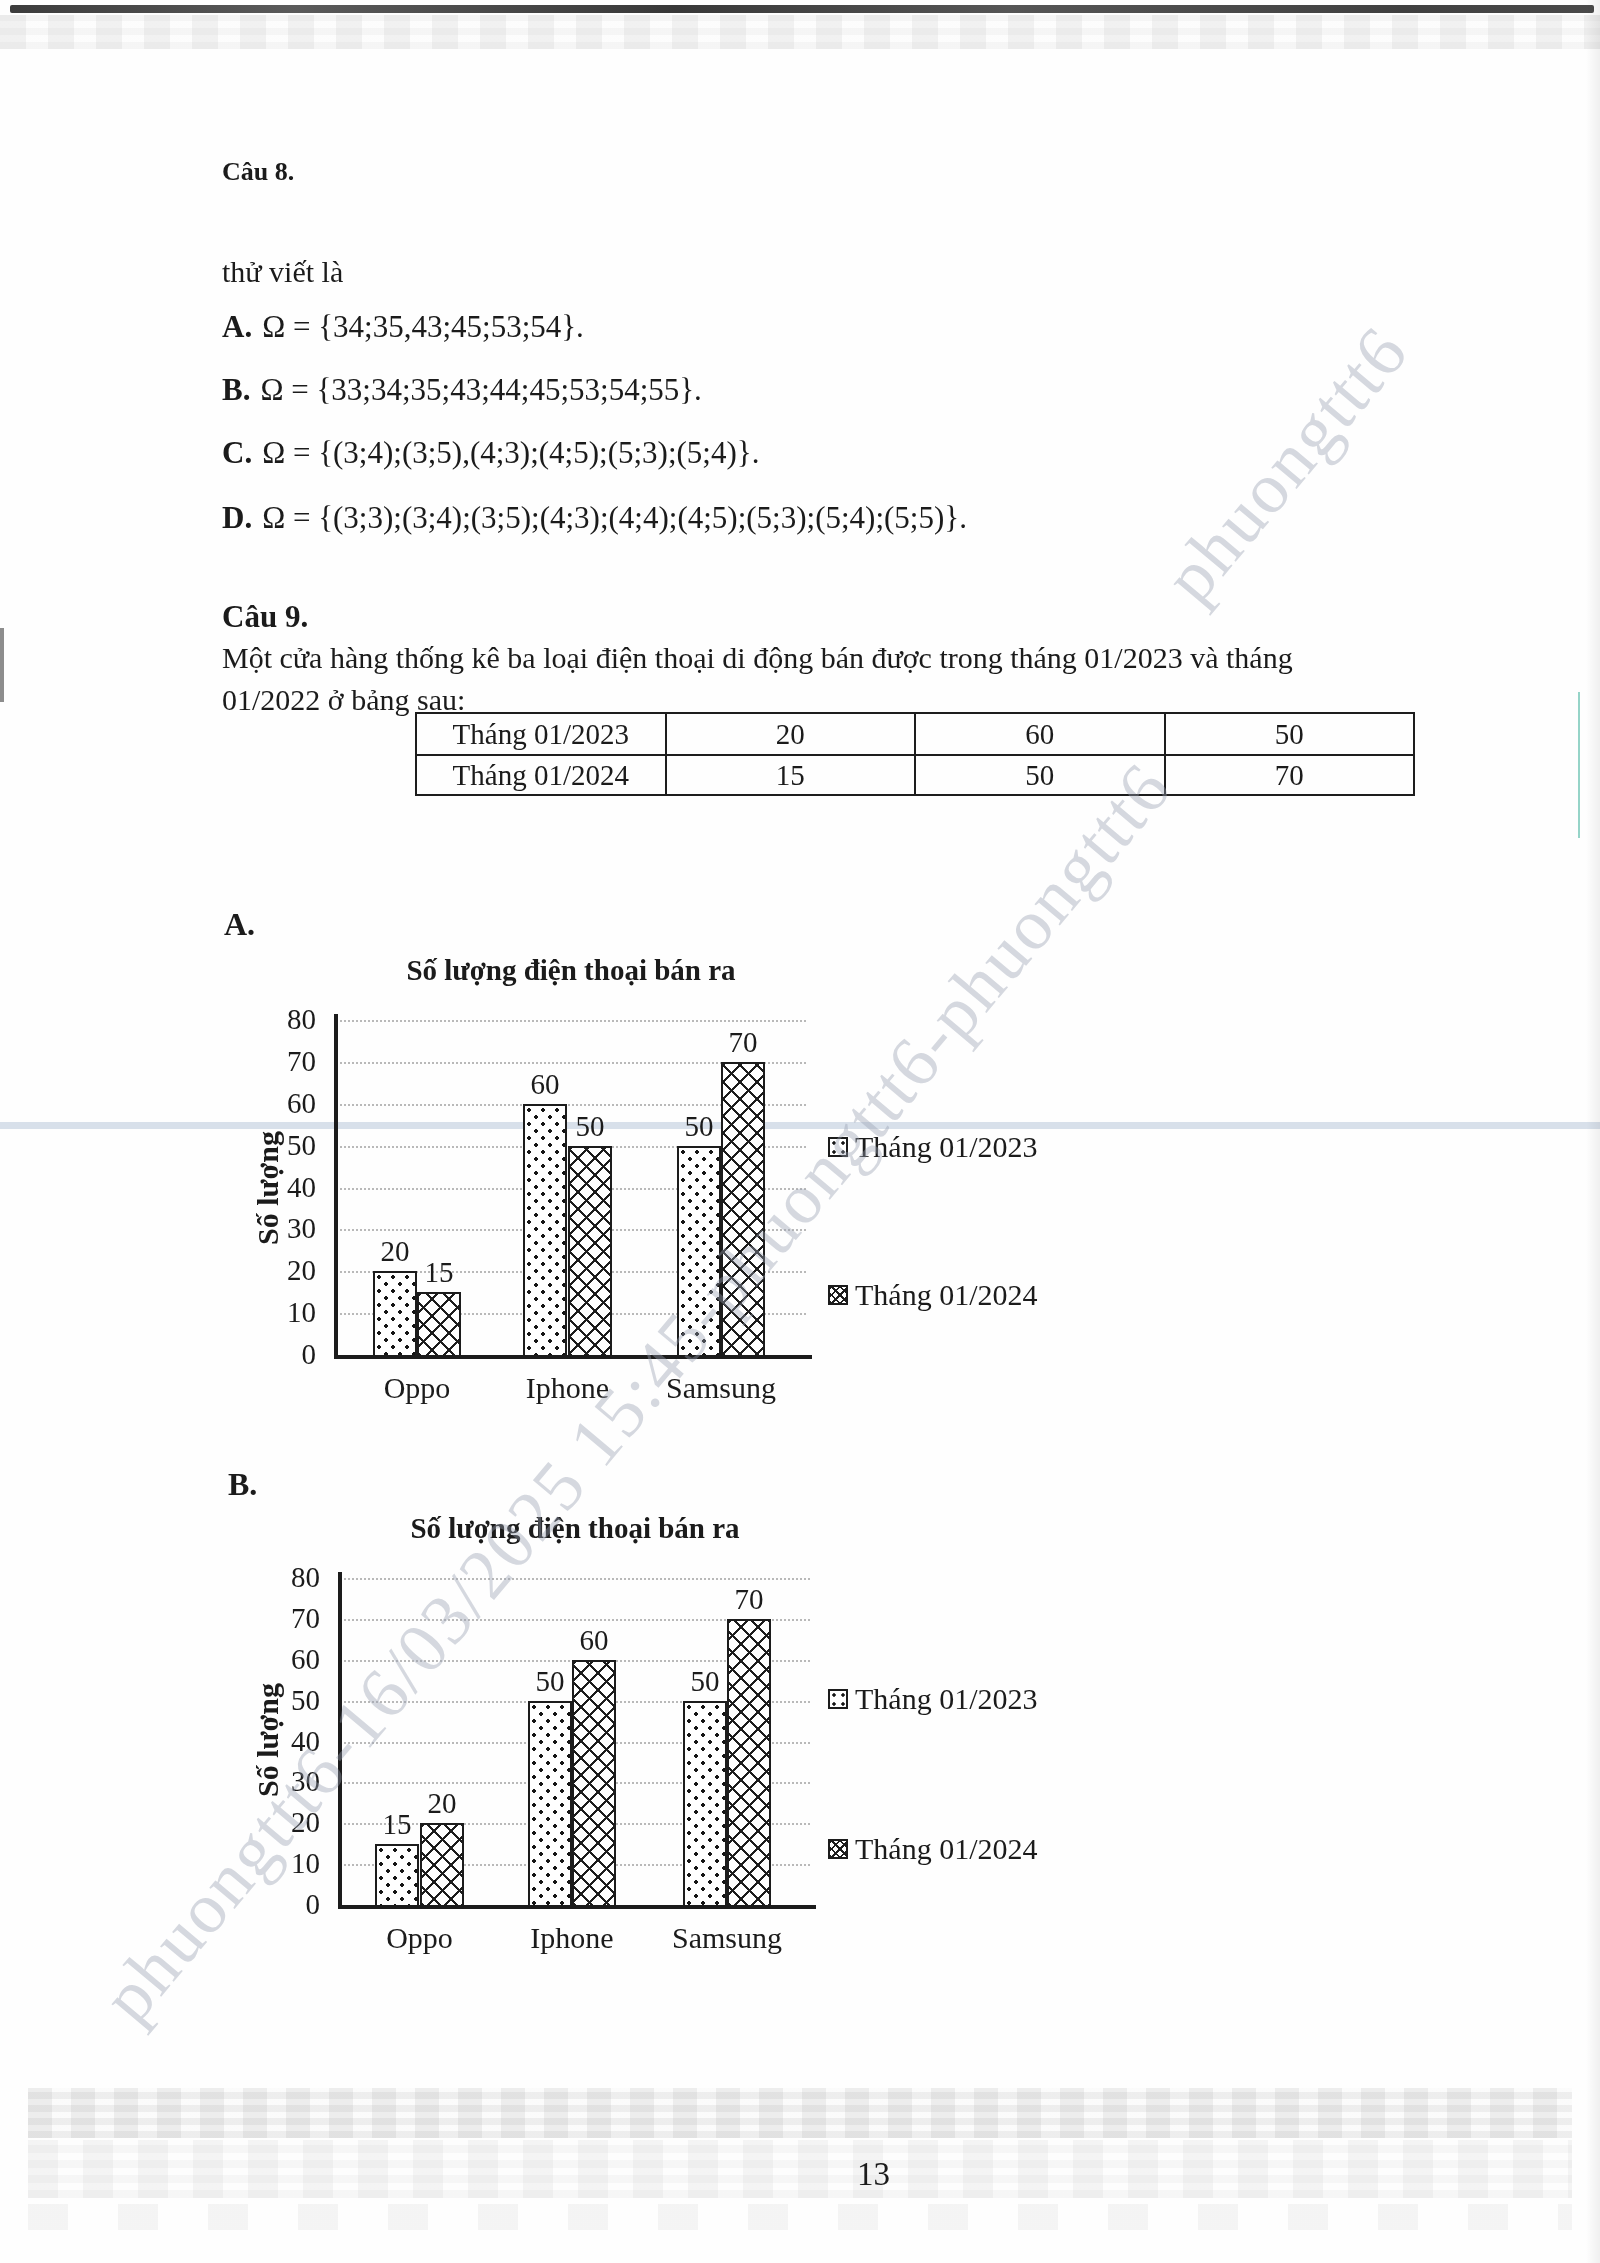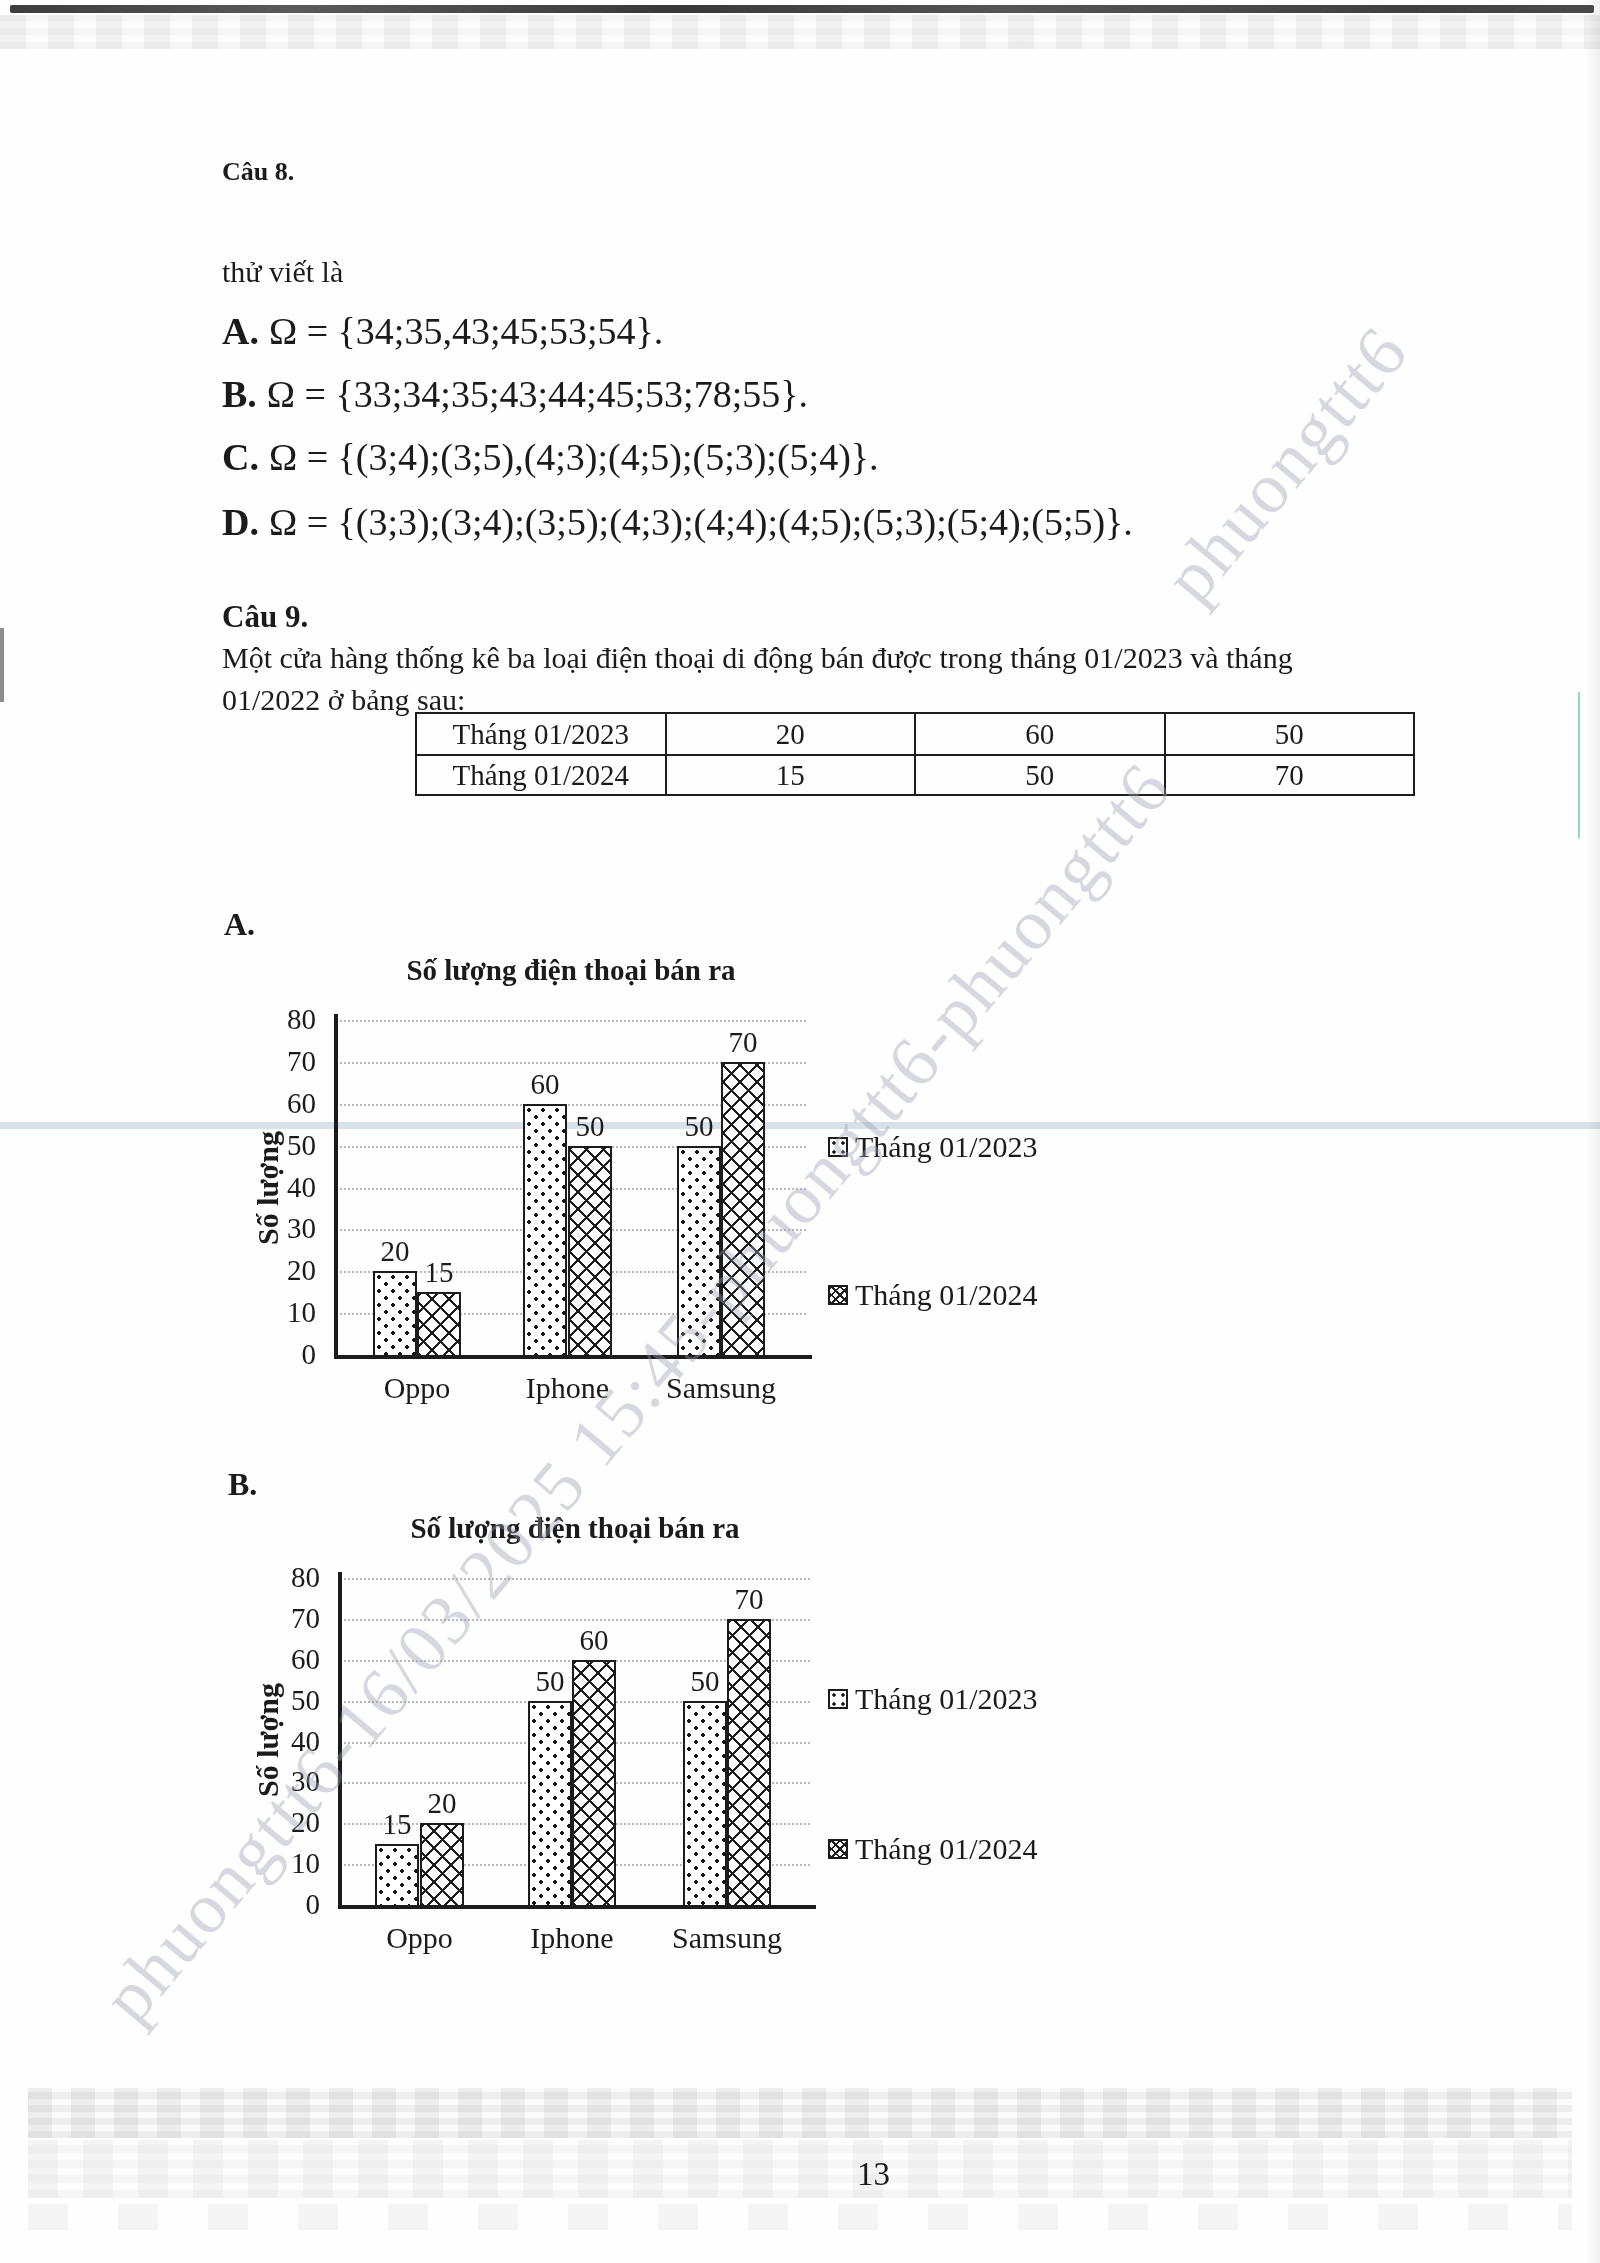--- a/index.html
+++ b/index.html
@@ -1,21 +1,21 @@
 <!DOCTYPE html>
 <html><head>
 <meta charset="utf-8">
 <style>
   html,body{margin:0;padding:0;background:#ffffff;}
   #page{position:relative;width:1600px;height:2263px;background:#fefefe;overflow:hidden;
         font-family:"Liberation Serif","DejaVu Serif",serif;color:#1b1b1b;}
   .abs{position:absolute;}
   .bold{font-weight:bold;}
   .body-text{font-size:30px;line-height:1.2;white-space:nowrap;}
-  .opt{font-size:38px;white-space:nowrap;}
+  .opt{font-size:31px;white-space:nowrap;}
   .opt .letter{font-weight:bold;margin-right:10px;}
 
   
   #top-dark-line{top:5px;left:10px;right:6px;height:8px;
      background:linear-gradient(90deg,#3c3c3c,#5a5a5a 18%,#383838 42%,#555 63%,#404040 88%,#4a4a4a);
      border-radius:2px;}
   #top-noise{top:15px;left:0;right:0;height:34px;opacity:.5;
      background:repeating-linear-gradient(90deg,rgba(70,70,70,.14) 0 26px,rgba(70,70,70,.02) 26px 48px),
                 repeating-linear-gradient(0deg,rgba(70,70,70,.08) 0 7px,transparent 7px 14px);}
   #blue-line{top:1122px;left:0;right:0;height:7px;background:#d4dde8;opacity:.9;}
@@ -107,21 +107,21 @@
   <div class="abs wm" id="wm1">phuongttt6-16/03/2025 15:45-phuongttt6-phuongttt6</div>
   <div class="abs wm" id="wm2">phuongttt6</div>
 
   <div class="abs body-text bold" id="q8-label" style="font-size:26px;">Câu 8.</div>
   <div class="abs body-text" id="q8-l2">thử viết là</div>
 
   <div class="abs opt" id="q8-optA">
     <span class="letter">A.</span><span>Ω = {34;35,43;45;53;54}.</span>
   </div>
   <div class="abs opt" id="q8-optB">
-    <span class="letter">B.</span><span>Ω = {33;34;35;43;44;45;53;78;55}.</span>
+    <span class="letter">B.</span><span>Ω = {33;34;35;43;44;45;53;54;55}.</span>
   </div>
   <div class="abs opt" id="q8-optC">
     <span class="letter">C.</span><span>Ω = {(3;4);(3;5),(4;3);(4;5);(5;3);(5;4)}.</span>
   </div>
   <div class="abs opt" id="q8-optD">
     <span class="letter">D.</span><span>Ω = {(3;3);(3;4);(3;5);(4;3);(4;4);(4;5);(5;3);(5;4);(5;5)}.</span>
   </div>
 
   <div class="abs body-text bold" id="q9-label" style="font-size:31px;">Câu 9.</div>
   <div class="abs body-text" id="q9-l1">Một cửa hàng thống kê ba loại điện thoại di động bán được trong tháng 01/2023 và tháng</div>

